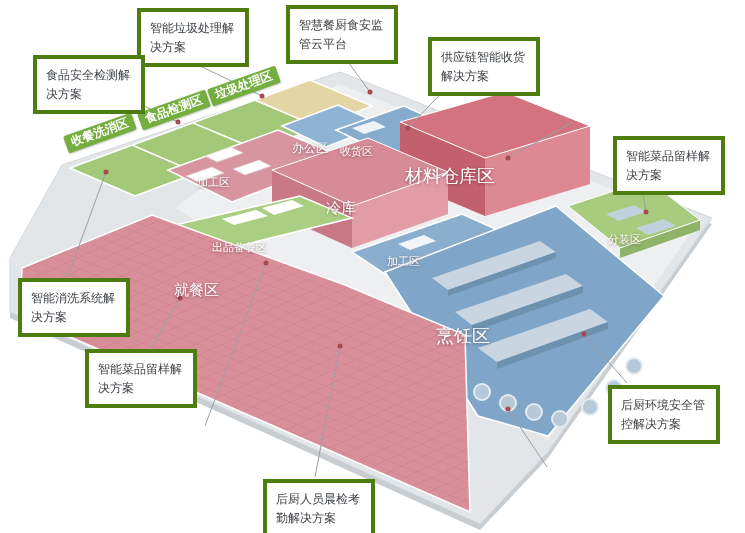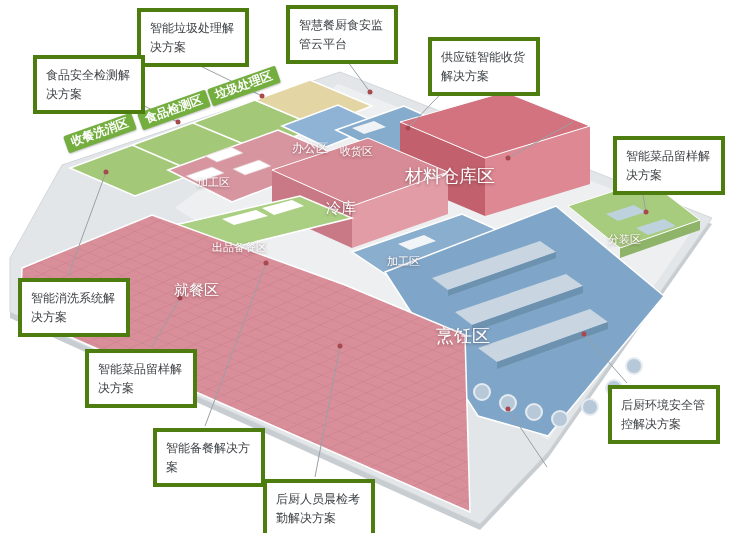--- a/index.html
+++ b/index.html
@@ -154,17 +154,16 @@
   <div class="zone-label fs13" style="left:608px;top:219px">分装区</div>
   <div class="zone-label fs14" style="left:436px;top:311px">烹饪区</div>
 
   <div class="callout" style="left:137px;top:8px"><span>智能垃圾处理解决方案</span></div>
   <div class="callout" style="left:286px;top:5px"><span>智慧餐厨食安监管云平台</span></div>
   <div class="callout" style="left:428px;top:37px"><span>供应链智能收货解决方案</span></div>
   <div class="callout" style="left:33px;top:55px"><span>食品安全检测解决方案</span></div>
   <div class="callout" style="left:613px;top:136px"><span>智能菜品留样解决方案</span></div>
   <div class="callout" style="left:18px;top:278px"><span>智能消洗系统解决方案</span></div>
   <div class="callout" style="left:85px;top:349px"><span>智能菜品留样解决方案</span></div>
-  <div class="callout" style="left:153px;top:428px"><span>智能备餐解决方案</span></div>
   <div class="callout" style="left:263px;top:479px"><span>后厨人员晨检考勤解决方案</span></div>
   <div class="callout" style="left:608px;top:385px"><span>后厨环境安全管控解决方案</span></div>
 
 </div>
 
 </body></html>

